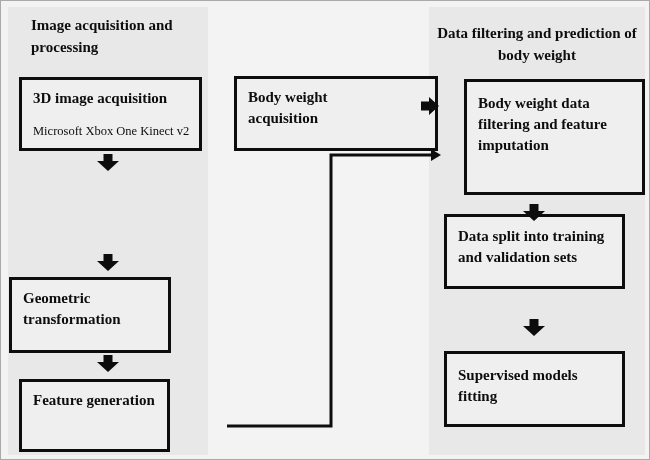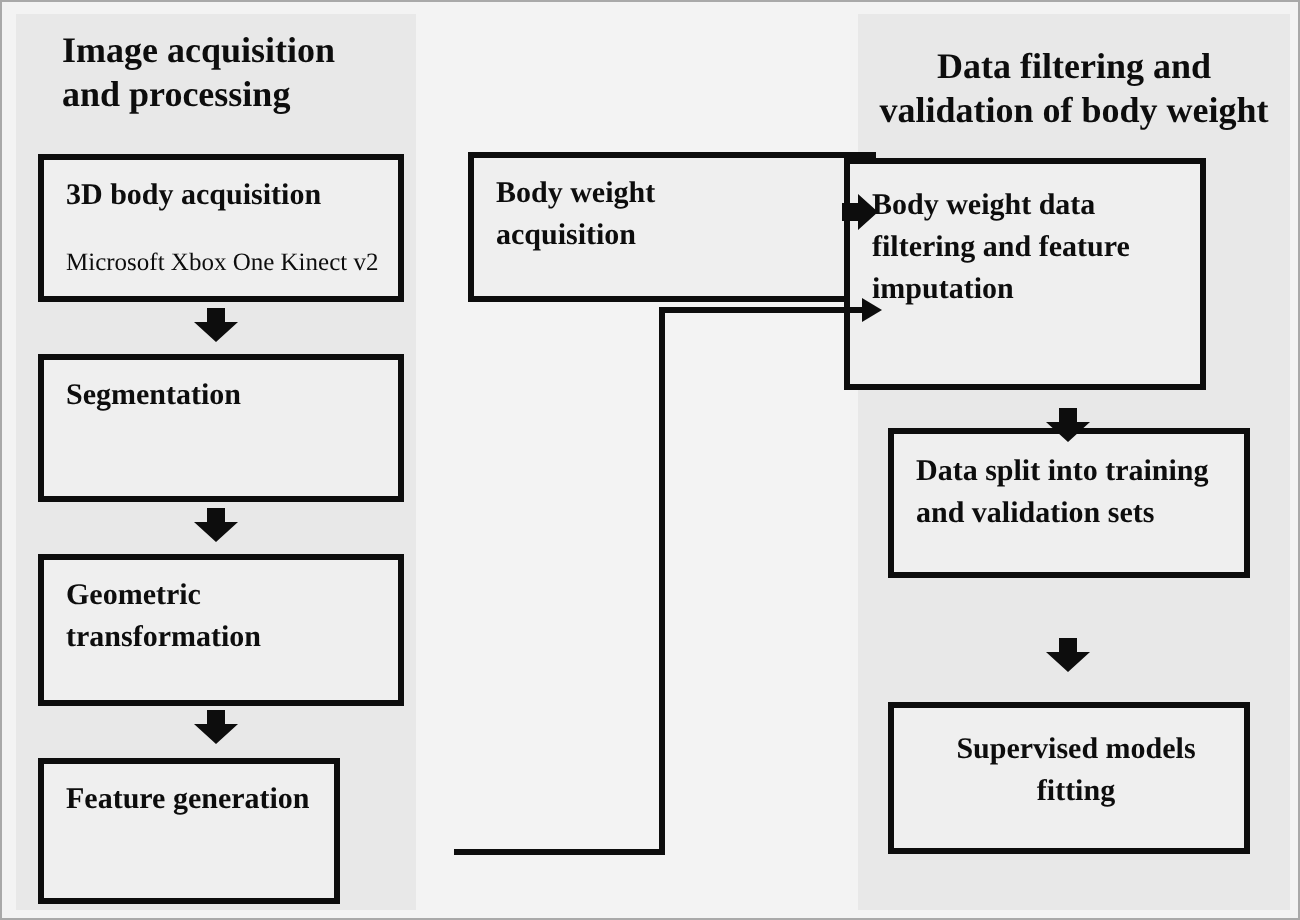--- a/index.html
+++ b/index.html
@@ -10,71 +10,68 @@
     background:#f3f3f3;
     font-family:"Liberation Serif", serif;
     color:#0d0d0d;
     overflow:hidden;
   }
   .panel{position:absolute;top:6px;height:448px;background:#e8e8e8;}
   #left-panel{left:7px;width:200px;}
   #right-panel{left:428px;width:216px;}
   .heading{
     position:absolute;
-    font-weight:bold;font-size:18px;line-height:22px;
+    font-weight:bold;font-size:15px;line-height:22px;
   }
   #left-heading{left:30px;top:13px;width:166px;text-align:left;}
   #right-heading{left:436px;top:21px;width:200px;text-align:center;}
   .fbox{
     position:absolute;
     box-sizing:border-box;
     border:3px solid #0d0d0d;
     background:#efefef;
     padding:8px 4px 0 11px;
   }
   .fbox .title{
     font-weight:bold;font-size:15px;line-height:21px;display:block;
   }
   .fbox .sub{font-size:12.5px;line-height:15px;display:block;margin-top:15px;}
   .sub-serif{font-family:"Liberation Serif", serif;}
   .sub-sans{font-family:"Liberation Sans", sans-serif;}
   
   #box-3d     {left:18px;top:76px; width:183px;height:74px;}
   #box-seg    {left:18px;top:176px;width:183px;height:74px;}
-  #box-geo    {left:18px;top:276px;width:183px;height:76px;}
+  #box-geo    {left:8px;top:276px;width:162px;height:76px;}
   #box-feat   {left:18px;top:378px;width:151px;height:73px;}
   
   #box-bw     {left:233px;top:75px;width:204px;height:75px;}
   #box-bw .title{width:135px;}
   
-  #box-filter {left:421px;top:78px; width:181px;height:116px;padding-top:11px;}
+  #box-filter {left:463px;top:78px; width:181px;height:116px;padding-top:11px;}
   #box-filter .title{width:152px;}
   #box-split  {left:443px;top:213px;width:181px;height:75px;padding-top:9px;}
   #box-split .title{width:170px;}
-  #box-fit    {left:443px;top:350px;width:181px;height:76px;padding-top:11px;text-align:center;}
+  #box-fit    {left:443px;top:350px;width:181px;height:76px;padding-top:11px;}
   #box-fit .title{width:160px;}
   #arrow-layer{position:absolute;left:0;top:0;pointer-events:none;}
 </style>
 </head>
 <body>
 
 <div id="figure">
 
   <div class="panel" id="left-panel"></div>
   <div class="panel" id="right-panel"></div>
 
   <div class="heading" id="left-heading">Image acquisition and processing</div>
-  <div class="heading" id="right-heading">Data filtering and validation of body weight</div>
+  <div class="heading" id="right-heading">Data filtering and prediction of body weight</div>
 
   <div class="fbox" id="box-3d">
-    <span class="title">3D body acquisition</span>
+    <span class="title">3D image acquisition</span>
     <span class="sub sub-serif">Microsoft Xbox One Kinect v2</span>
-  </div>
-  <div class="fbox" id="box-seg">
-    <span class="title">Segmentation</span>
   </div>
   <div class="fbox" id="box-geo">
     <span class="title">Geometric transformation</span>
   </div>
   <div class="fbox" id="box-feat">
     <span class="title">Feature generation</span>
   </div>
 
   <div class="fbox" id="box-bw">
     <span class="title">Body weight acquisition</span>

